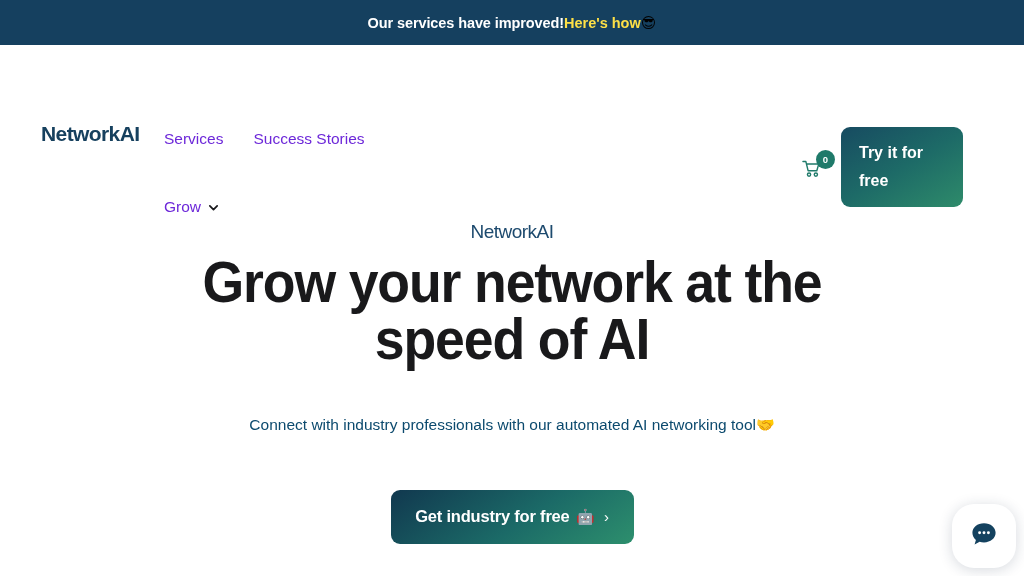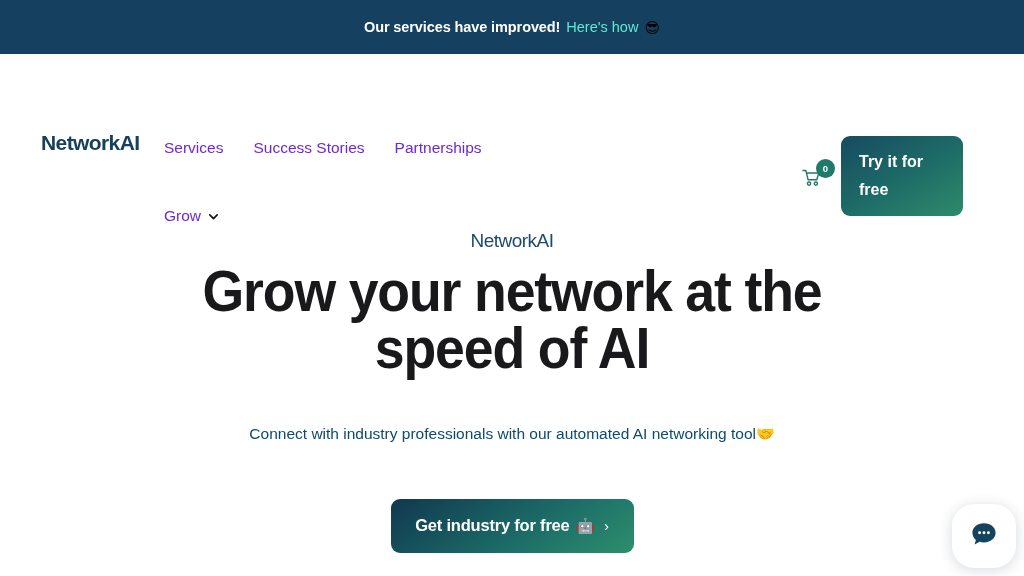--- a/index.html
+++ b/index.html
@@ -14,36 +14,35 @@
 
   .page {
     position: relative;
     width: 1024px;
     height: 576px;
     background: #ffffff;
   }
 
   
   .announce-bar {
-    height: 54px;
+    height: 45px;
     background: #15405f;
     display: flex;
     align-items: center;
     justify-content: center;
-    gap: 6px;
     font-size: 14.5px;
   }
   .announce-text {
     color: #ffffff;
     font-weight: bold;
     letter-spacing: -0.1px;
   }
   .announce-link {
-    color: #5eead4;
-    font-weight: normal;
+    color: #fde047;
+    font-weight: bold;
     text-decoration: none;
     cursor: pointer;
   }
   .announce-emoji {
     font-size: 15px;
     line-height: 1;
   }
 
   
   .header {
@@ -259,23 +258,20 @@
       <div class="nav-item">
         <span>Services</span>
       </div>
 
 
 
       <div class="nav-item">
         <span>Success Stories</span>
       </div>
 
-      <div class="nav-item">
-        <span>Partnerships</span>
-      </div>
 
       <div class="nav-row2">
         <div class="nav-item">
           <span>Grow</span>
           <span class="chev">
             <svg viewBox="0 0 12 12" width="11" height="11">
                 <path d="M2 4.3 L6 8.3 L10 4.3" fill="none" stroke="#18181b" stroke-width="1.9" stroke-linecap="round" stroke-linejoin="round"></path>
               </svg>
           </span>
         </div>

